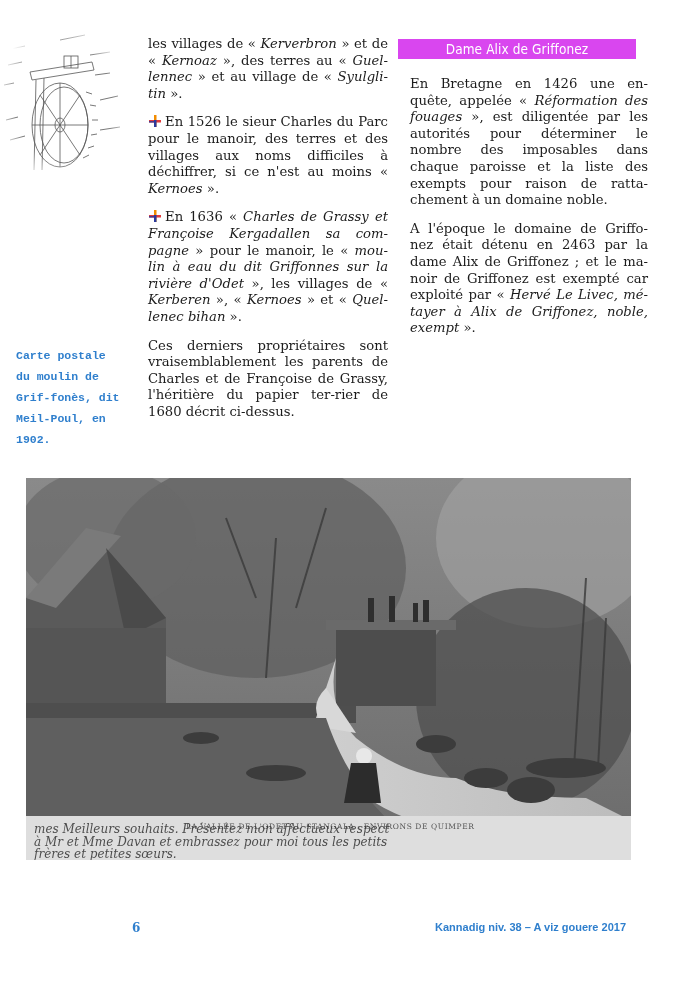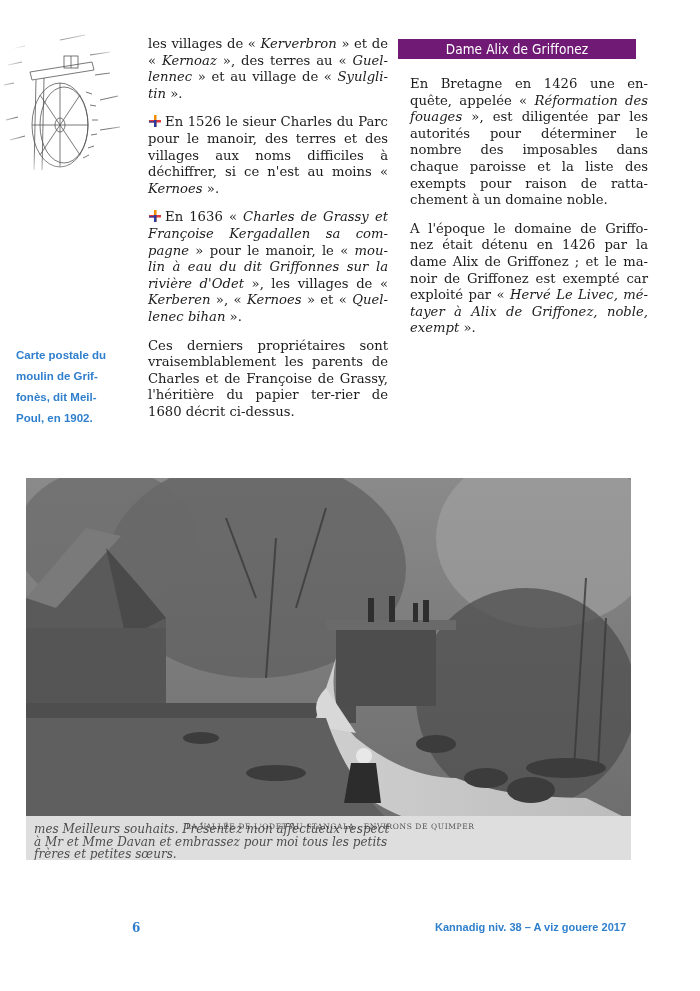--- a/index.html
+++ b/index.html
@@ -11,27 +11,27 @@
   .col { position: absolute; font-size: 13.2px; line-height: 16.6px; text-align: justify; margin-left: 12px; }
   .col p { margin: 0 0 12px 0; hyphens: manual; }
   .col-mid { left: 136px; top: 36px; width: 240px; }
   .col-right { left: 398px; top: 76px; width: 238px; }
   .col i { font-style: italic; }
 
   .bullet { display: inline-block; width: 14px; height: 14px; vertical-align: -2px; margin-right: 3px; position: relative; }
   .bullet svg { width: 14px; height: 14px; }
 
   .section-header { position: absolute; left: 398px; top: 39px; width: 238px; height: 20px;
-                    background: #701a75; color: #ffffff; text-align: center;
+                    background: #d946ef; color: #ffffff; text-align: center;
                     font-family: "DejaVu Sans", sans-serif; font-size: 13.5px; line-height: 20px;
                     letter-spacing: 0.1px; font-stretch: condensed; }
 
   .caption { position: absolute; left: 16px; top: 345px; width: 108px;
              color: #2f7fcd; font-weight: bold; font-size: 11.5px; line-height: 21px;
-             font-family: Liberation Sans, sans-serif; }
+             font-family: Liberation Mono, monospace; }
 
   .photo { position: absolute; left: 26px; top: 478px; width: 605px; height: 440px; }
 
   .footer-page { position: absolute; left: 132px; top: 921px; color: #2f7fcd; font-weight: bold;
                  font-size: 12px; font-family: "DejaVu Serif", serif; }
   .footer-title { position: absolute; right: 74px; top: 921px; color: #2f7fcd; font-weight: bold;
                   font-size: 11px; font-family: Liberation Sans, sans-serif; }
 </style>
 </head>
 <body>
@@ -84,21 +84,21 @@
         </svg></span><span>En 1636 « </span><i>Charles de Grassy et Françoise Kergadallen sa com-pagne</i><span> » pour le manoir, le « </span><i>mou-lin à eau du dit Griffonnes sur la rivière d'Odet</i><span> », les villages de « </span><i>Kerberen</i><span> », « </span><i>Kernoes</i><span> » et « </span><i>Quel-lenec bihan</i><span> ».</span></p>
 
   <p>Ces derniers propriétaires sont vraisemblablement les parents de Charles et de Françoise de Grassy, l'héritière du papier ter-rier de 1680 décrit ci-dessus.</p>
 </div>
 
 <div class="caption">Carte postale du moulin de Grif-fonès, dit Meil-Poul, en 1902.</div>
 
 <div class="section-header">Dame Alix de Griffonez</div>
 <div class="col col-right">
   <p><span>En Bretagne en 1426 une en-quête, appelée « </span><i>Réformation des fouages</i><span> », est diligentée par les autorités pour déterminer le nombre des imposables dans chaque paroisse et la liste des exempts pour raison de ratta-chement à un domaine noble.</span></p>
-  <p><span>A l'époque le domaine de Griffo-nez était détenu en 1426 par la dame Alix de Griffonez ; et le ma-noir de Griffonez est exempté car exploité par « </span><i>Hervé Le Livec, mé-tayer à Alix de Griffonez, noble, exempt</i><span> ».</span></p>
+  <p><span>A l'époque le domaine de Griffo-nez était détenu en 2463 par la dame Alix de Griffonez ; et le ma-noir de Griffonez est exempté car exploité par « </span><i>Hervé Le Livec, mé-tayer à Alix de Griffonez, noble, exempt</i><span> ».</span></p>
 </div>
 
 <div class="photo">
   <svg viewBox="0 0 605 382" width="605" height="382" preserveAspectRatio="none">
     <defs>
       <linearGradient id="sky" x1="0" y1="0" x2="0" y2="1">
         <stop offset="0" stop-color="#8a8a8a"></stop>
         <stop offset="1" stop-color="#6e6e6e"></stop>
       </linearGradient>
       <linearGradient id="water" x1="0" y1="0" x2="1" y2="0">

